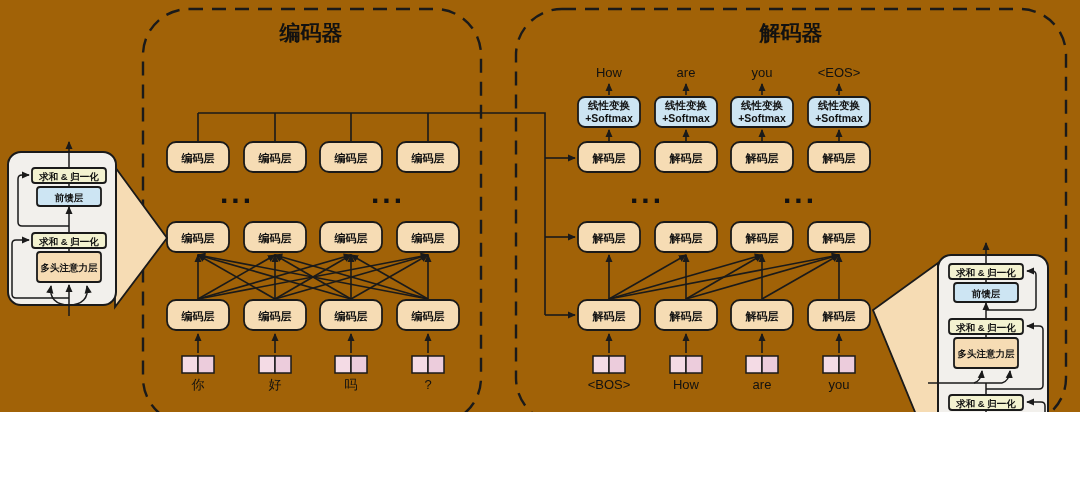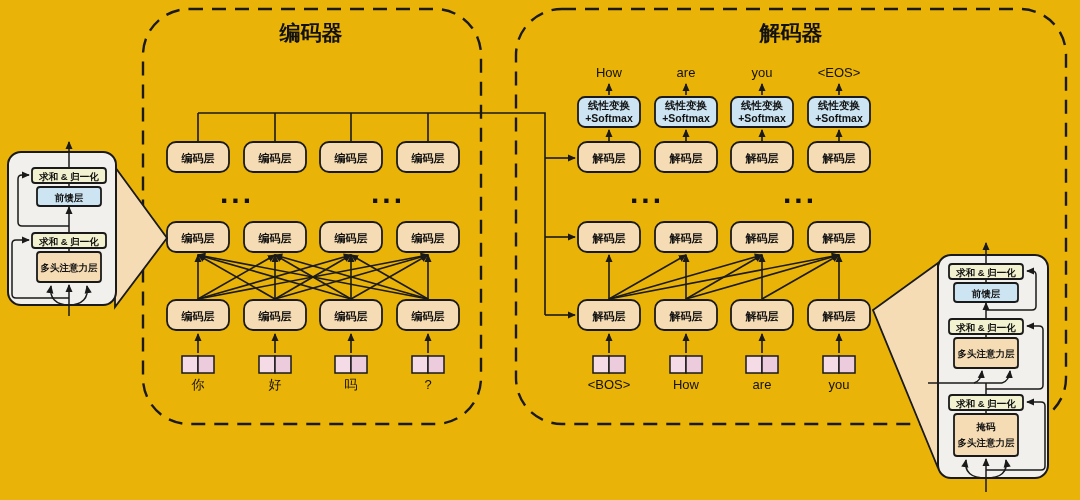--- a/index.html
+++ b/index.html
@@ -1,16 +1,16 @@
 <!DOCTYPE html>
 <html style="--tan: #f6dcb4; --yellow: #f3f2d0; --blue: #cde5f3; --pink_light: #f4dbe5; --pink_dark: #ecccdc; --panel: #f2f0ec; --line: #1a1a1a;"><head>
 <meta charset="utf-8">
 <style>
   html,body{margin:0;padding:0;background:#ffffff;}
-  #stage{position:relative;width:1080px;height:500px;background:#eab308;overflow:hidden;
+  #stage{position:relative;width:1080px;height:412px;background:#a16207;overflow:hidden;
          font-family:"Liberation Sans","DejaVu Sans",sans-serif;}
   svg text{font-family:"Liberation Sans","DejaVu Sans",sans-serif;fill:#111;}
   .dash{fill:none;stroke:var(--line);stroke-width:2.4;stroke-dasharray:14 9;}
   .title{font-size:21px;font-weight:700;text-anchor:middle;}
   .box{stroke:var(--line);stroke-width:1.8;}
   .tan{fill:var(--tan);}
   .yellow{fill:var(--yellow);}
   .blue{fill:var(--blue);}
   .lbl{font-size:11px;font-weight:600;text-anchor:middle;}
   .sm{font-size:10.5px;font-weight:600;text-anchor:middle;}

